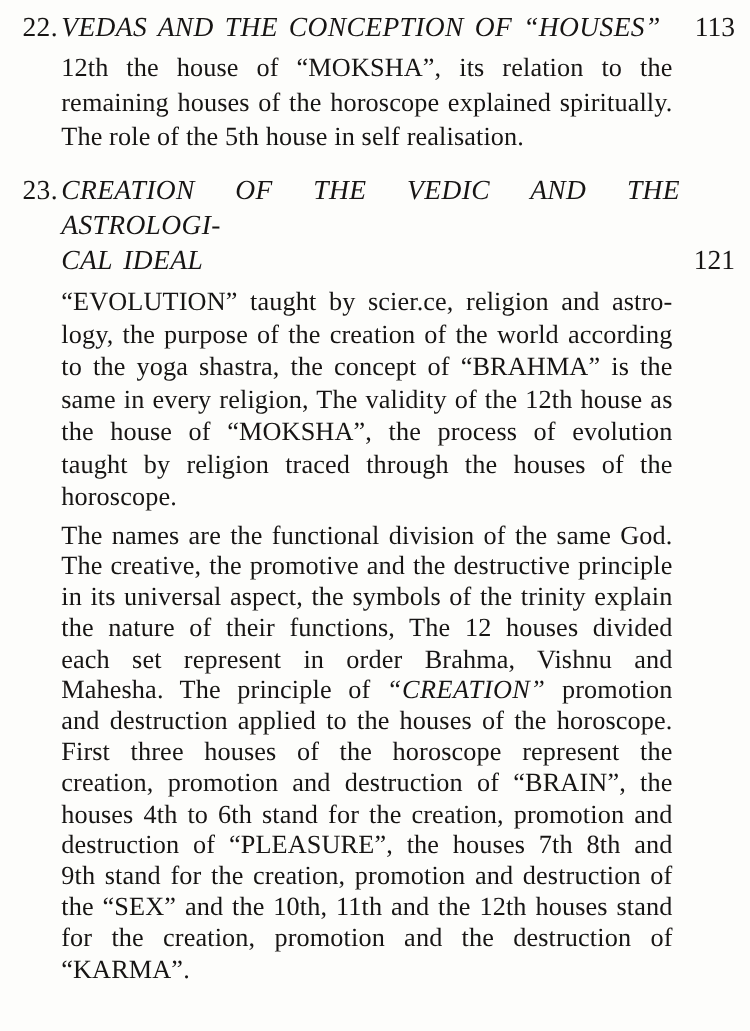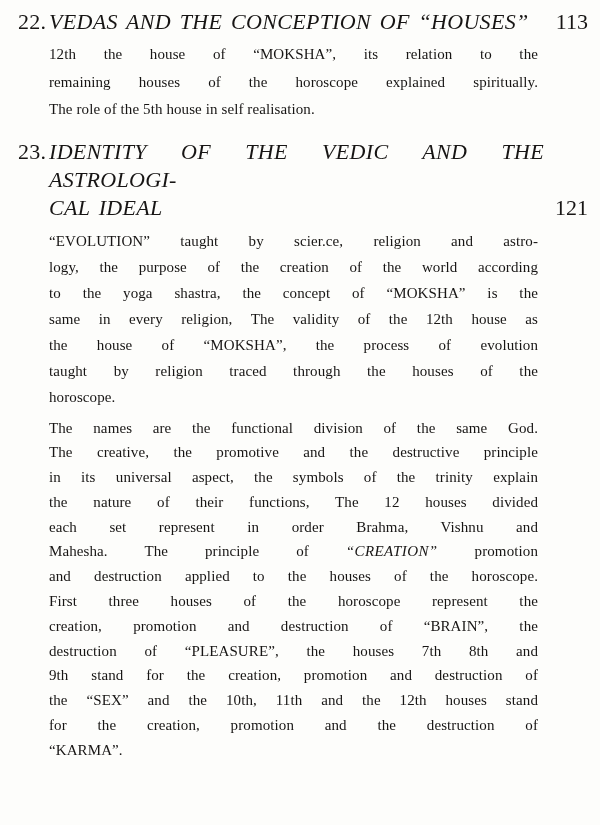--- a/index.html
+++ b/index.html
@@ -40,21 +40,21 @@
   .pageno {
     position: absolute;
     right: 0;
     bottom: 0;
     font-style: normal;
     line-height: 28px;
   }
   .body {
     margin-left: 31px;
     width: 489px;
-    font-size: 15px;
+    font-size: 21px;
     letter-spacing: 0.1px;
   }
   .bline { text-align: justify; text-align-last: justify; }
   .bline.last { text-align-last: left; }
   .e22 .bline { line-height: 27.5px; }
   .e23 .bline { line-height: 26px; font-family: Liberation Serif, serif; }
   .e24 .bline { line-height: 24.8px; }
   .e22 .body { margin-top: 5px; }
   .e23 { margin-top: 14px; }
   .e23 .body { margin-top: 6px; }
@@ -79,47 +79,48 @@
       <div class="bline">12th the house of “MOKSHA”, its relation to the</div>
       <div class="bline">remaining houses of the horoscope explained spiritually.</div>
       <div class="bline last">The role of the 5th house in self realisation.</div>
     </div>
   </div>
 
   <div class="entry e23">
     <div class="heading">
       <span class="num">23.</span>
       <div class="title">
-        <div class="tline j">IDENTITY OF THE VEDIC AND THE ASTROLOGI-</div>
+        <div class="tline j">CREATION OF THE VEDIC AND THE ASTROLOGI-</div>
         <div class="tline">CAL IDEAL</div>
       </div>
       <span class="pageno">121</span>
     </div>
     <div class="body">
       <div class="bline">“EVOLUTION” taught by scier.ce, religion and astro-</div>
       <div class="bline">logy, the purpose of the creation of the world according</div>
-      <div class="bline">to the yoga shastra, the concept of “MOKSHA” is the</div>
+      <div class="bline">to the yoga shastra, the concept of “BRAHMA” is the</div>
       <div class="bline">same in every religion, The validity of the 12th house as</div>
       <div class="bline">the house of “MOKSHA”, the process of evolution</div>
       <div class="bline">taught by religion traced through the houses of the</div>
       <div class="bline last">horoscope.</div>
     </div>
   </div>
 
   <div class="entry e24">
     <div class="body">
       <div class="bline">The names are the functional division of the same God.</div>
       <div class="bline">The creative, the promotive and the destructive principle</div>
       <div class="bline">in its universal aspect, the symbols of the trinity explain</div>
       <div class="bline">the nature of their functions, The 12 houses divided</div>
       <div class="bline">each set represent in order Brahma, Vishnu and</div>
       <div class="bline"><span>Mahesha. The principle of</span> <span class="ital">“CREATION”</span> <span>promotion</span></div>
       <div class="bline">and destruction applied to the houses of the horoscope.</div>
       <div class="bline">First three houses of the horoscope represent the</div>
       <div class="bline">creation, promotion and destruction of “BRAIN”, the</div>
+      <div class="bline">houses 4th to 6th stand for the creation, promotion and</div>
       <div class="bline">destruction of “PLEASURE”, the houses 7th 8th and</div>
       <div class="bline">9th stand for the creation, promotion and destruction of</div>
       <div class="bline">the “SEX” and the 10th, 11th and the 12th houses stand</div>
       <div class="bline">for the creation, promotion and the destruction of</div>
       <div class="bline last">“KARMA”.</div>
     </div>
   </div>
 
 </div>
 

